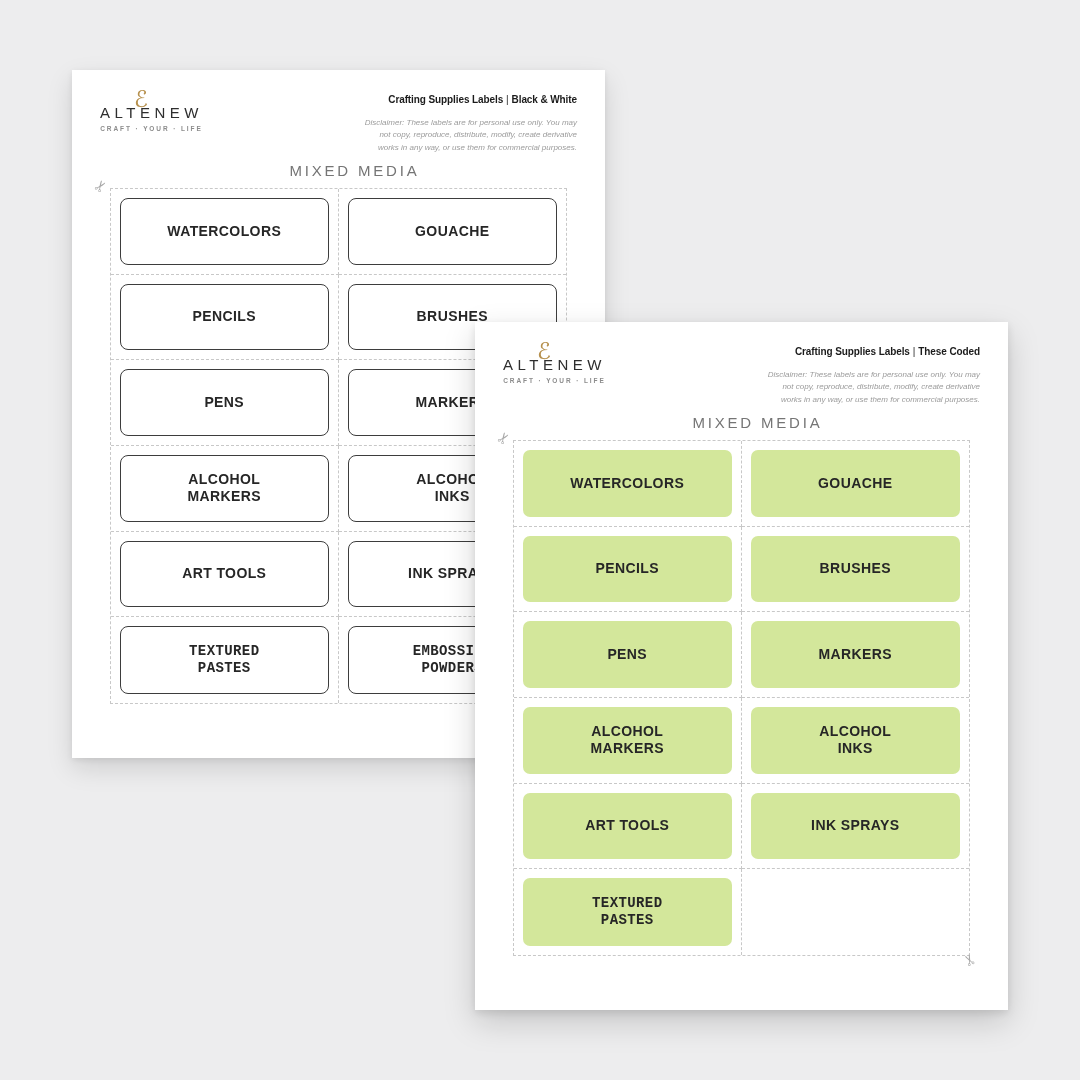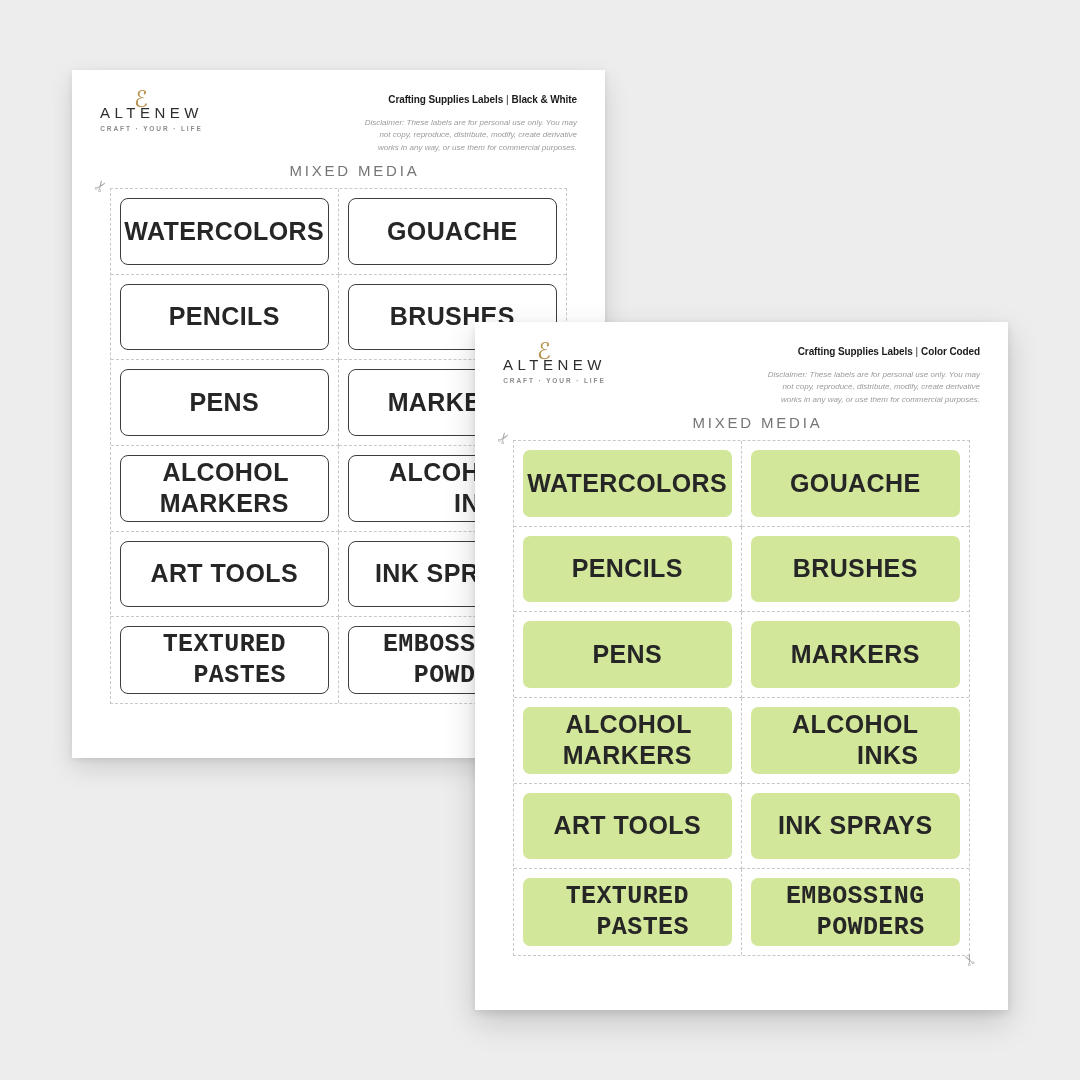--- a/index.html
+++ b/index.html
@@ -66,22 +66,22 @@
     display:grid; grid-template-columns:1fr 1fr; grid-template-rows:repeat(6,1fr);
     border:1px dashed #c8c8c8;
   }
   .cell { border-bottom:1px dashed #c8c8c8; }
   .cell:nth-child(odd) { border-right:1px dashed #c8c8c8; }
   .cell:nth-child(11), .cell:nth-child(12) { border-bottom:none;font-family:Liberation Mono, monospace; }
 
   .label {
     margin:9px; height:calc(100% - 18px);
     display:flex; align-items:center; justify-content:center;
-    text-align:right; white-space:pre-line;
-    font-size:25px; font-weight:700; letter-spacing:.4px;
+    text-align:center; white-space:pre-line;
+    font-size:14px; font-weight:700; letter-spacing:.4px;
     line-height:1.25; color:#262626; border-radius:8px;
   }
   .page-bw .label { background:#ffffff; border:1.5px solid #3d3d3d; }
   .page-color .label { background:#d3e79b; border:none; border-radius:7px; }
 
   
   .scissors {
     position:absolute; font-size:15px; color:#a9a9a9; line-height:1;
     font-family:"DejaVu Sans", sans-serif;
   }
@@ -167,21 +167,21 @@
 
     <div class="logo">
       <div class="logo-row">
         <span>ALT</span><span class="logo-e-wrap"><span class="gold-e">ℰ</span><span>E</span></span><span>NEW</span>
       </div>
       <div class="tagline">CRAFT · YOUR · LIFE</div>
     </div>
 
     <div class="title-block">
       <div class="title">
-        <span>Crafting Supplies Labels</span><span class="t-sep">|</span><span>Color Coded</span>
+        <span>Crafting Supplies Labels</span><span class="t-sep">|</span><span>These Coded</span>
       </div>
       <div class="disclaimer">
         <div>Disclaimer: These labels are for personal use only. You may</div>
         <div>not copy, reproduce, distribute, modify, create derivative</div>
         <div>works in any way, or use them for commercial purposes.</div>
       </div>
     </div>
 
     <div class="heading">MIXED MEDIA</div>
 
@@ -218,21 +218,17 @@
         <div class="cell">
             <div class="label">ART TOOLS</div>
           </div>
         <div class="cell">
             <div class="label">INK SPRAYS</div>
           </div>
         <div class="cell">
             <div class="label">TEXTURED
 PASTES</div>
           </div>
-        <div class="cell">
-            <div class="label">EMBOSSING
-POWDERS</div>
-          </div>
       </div>
     </div>
   </section>
 
 </div>
 
 </body></html>

